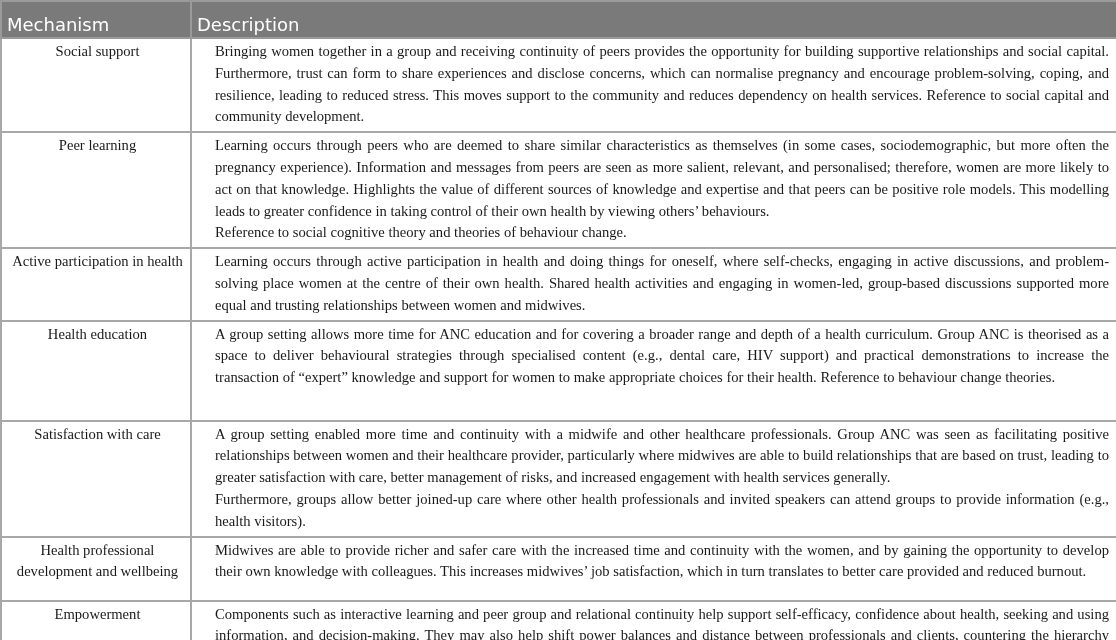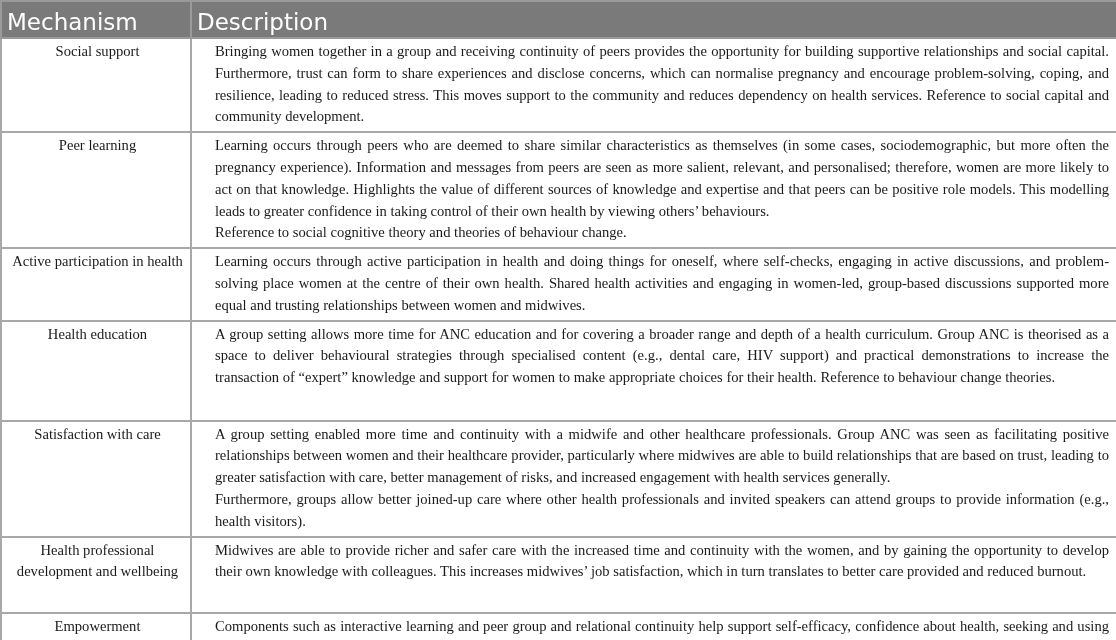--- a/index.html
+++ b/index.html
@@ -20,21 +20,21 @@
       font-size: 14.6px;
       color: #1a1a1a;
     }
     col.c1 { width: 190px; }
     col.c2 { width: 926px; }
     thead th {
       background: #7a7a7a;
       color: #ffffff;
       font-family: "DejaVu Sans", "Liberation Sans", sans-serif;
       font-weight: normal;
-      font-size: 23px;
+      font-size: 18px;
       height: 37px;
       padding: 0 5px;
       border: 2px solid #9a9a9a;
       vertical-align: bottom;
       padding-bottom: 2px;
       box-sizing: border-box;
     }
     thead th.h-mech { text-align: left; }
     thead th.h-desc { text-align: left; }
     tbody td {
@@ -96,21 +96,21 @@
         <span class="line">A group setting allows more time for ANC education and for covering a broader range and depth of a health curriculum. Group ANC is theorised as a space to deliver behavioural strategies through specialised content (e.g., dental care, HIV support) and practical demonstrations to increase the transaction of “expert” knowledge and support for women to make appropriate choices for their health. Reference to behaviour change theories.</span>
       </td>
     </tr>
     <tr style="height:104px">
       <td class="mech">Satisfaction with care</td>
       <td class="desc">
         <span class="line">A group setting enabled more time and continuity with a midwife and other healthcare professionals. Group ANC was seen as facilitating positive relationships between women and their healthcare provider, particularly where midwives are able to build relationships that are based on trust, leading to greater satisfaction with care, better management of risks, and increased engagement with health services generally.</span>
         <span class="line">Furthermore, groups allow better joined-up care where other health professionals and invited speakers can attend groups to provide information (e.g., health visitors).</span>
       </td>
     </tr>
-    <tr style="height:76px">
+    <tr style="height:64px">
       <td class="mech">Health professional development and wellbeing</td>
       <td class="desc">
         <span class="line">Midwives are able to provide richer and safer care with the increased time and continuity with the women, and by gaining the opportunity to develop their own knowledge with colleagues. This increases midwives’ job satisfaction, which in turn translates to better care provided and reduced burnout.</span>
       </td>
     </tr>
     <tr style="height:84px">
       <td class="mech">Empowerment</td>
       <td class="desc">
         <span class="line">Components such as interactive learning and peer group and relational continuity help support self-efficacy, confidence about health, seeking and using information, and decision-making. They may also help shift power balances and distance between professionals and clients, countering the hierarchy that is common in healthcare</span>
       </td>

